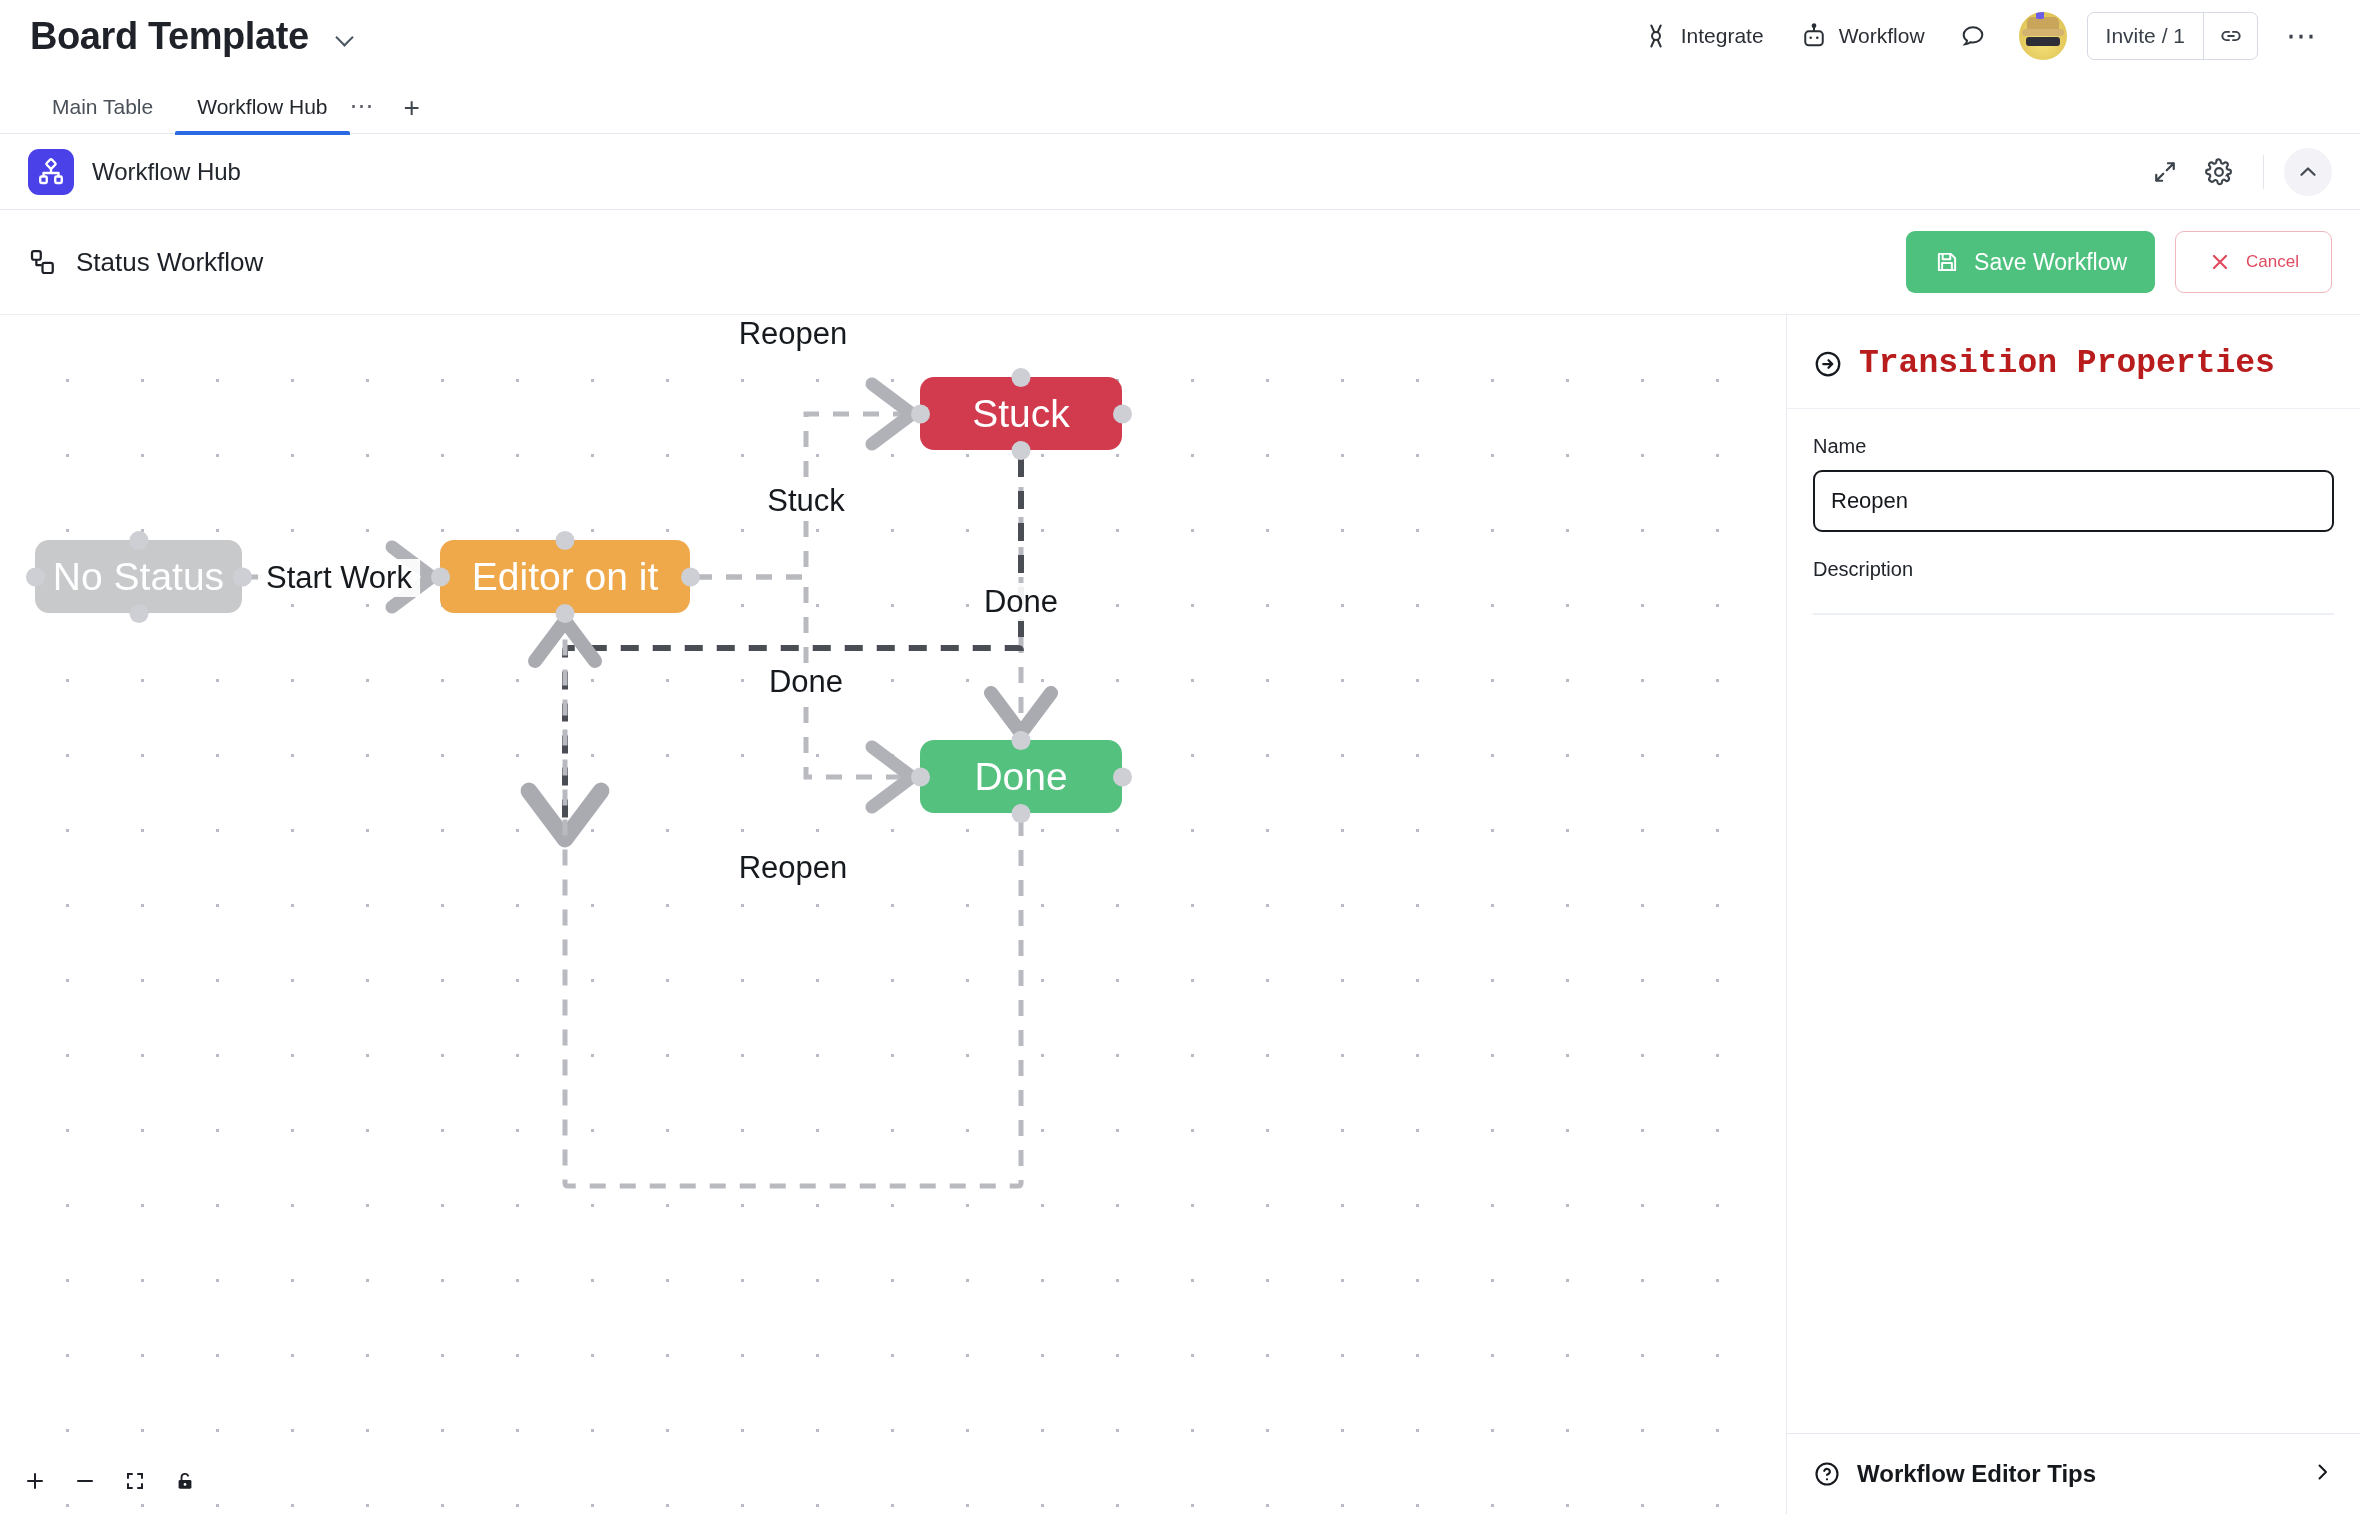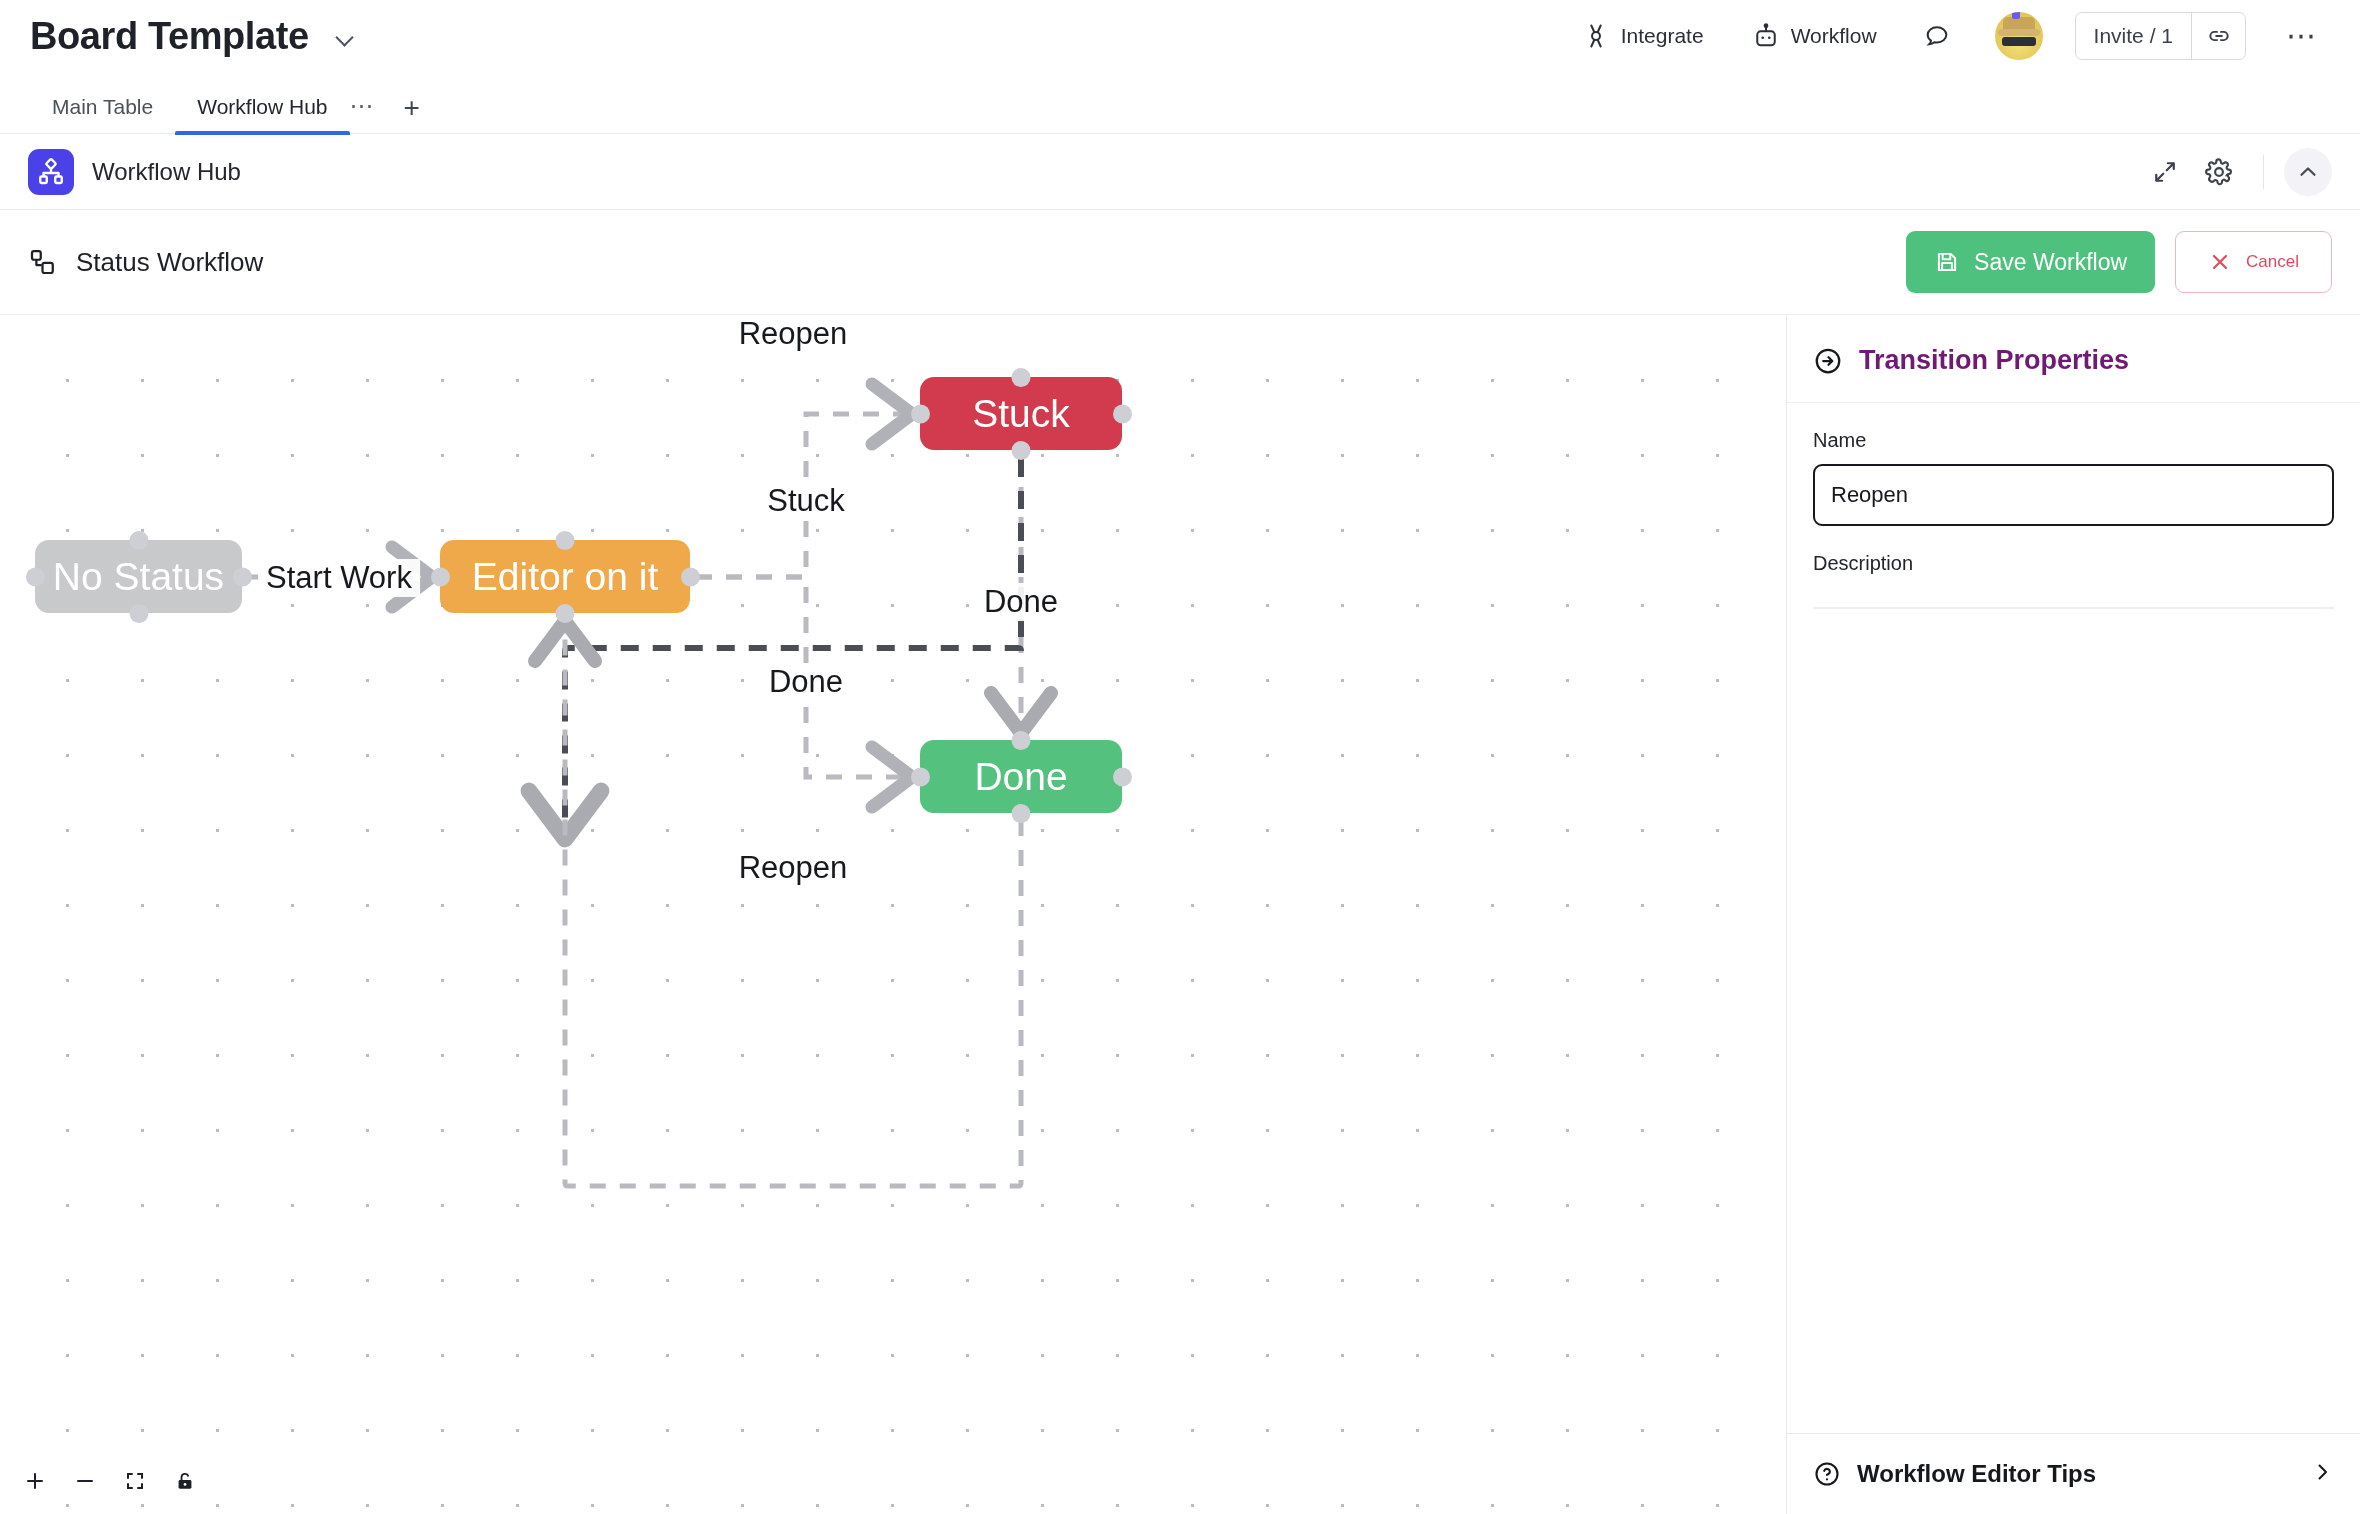--- a/index.html
+++ b/index.html
@@ -17,21 +17,21 @@
     display: flex; align-items: center; padding: 0 30px;
   }
   .board-title-wrap { display: flex; align-items: center; gap: 26px; }
   .board-title { font-size: 38px; font-weight: 700; color: #1f2329; letter-spacing: -0.4px; }
   .chev-down { width: 20px; height: 20px; position: relative; }
   .chev-down::before {
     content: ""; position: absolute; left: 3px; top: 5px;
     width: 11px; height: 11px; border-right: 2.5px solid #4b5563; border-bottom: 2.5px solid #4b5563;
     transform: rotate(45deg);
   }
-  .topbar-right { margin-left: auto; display: flex; align-items: center; gap: 16px; }
+  .topbar-right { margin-left: auto; display: flex; align-items: center; gap: 4px; }
   .tb-action {
     display: flex; align-items: center; gap: 11px;
     font-size: 21px; color: #2b2f36; padding: 8px 16px; border-radius: 6px; cursor: pointer;
   }
   .tb-icon { width: 28px; height: 28px; display: block; }
   .chat-icon-btn { padding: 8px 14px; cursor: pointer; }
   .avatar {
     width: 48px; height: 48px; border-radius: 50%; margin: 0 10px 0 14px;
     background: radial-gradient(circle at 50% 62%, #f5e37a 0%, #e8cf63 45%, #d9bc4e 100%);
     position: relative; overflow: hidden; flex: none;
@@ -180,21 +180,21 @@
 
   
   .panel {
     position: absolute; left: 1786px; top: 315px; width: 574px; height: 1199px;
     background: #fff; border-left: 1.5px solid #e6e9ef; display: flex; flex-direction: column;
   }
   .panel-head {
     display: flex; align-items: center; gap: 16px; padding: 30px 26px 26px 26px;
     border-bottom: 1.5px solid #eceff3;
   }
-  .panel-title { font-size: 27px; font-weight: 700; color: #701a75; }
+  .panel-title { font-size: 33px; font-weight: 700; color: #b91c1c; font-family: Liberation Mono, monospace; }
   .panel-body { padding: 26px; flex: 1; }
   .field-label { font-size: 20px; color: #22262c; margin-bottom: 12px; }
   .field-input {
     width: 100%; height: 62px; border: 2px solid #16191d; border-radius: 9px;
     padding: 0 16px; font-size: 22px; color: #15181d; outline: none;
     font-family: "Liberation Sans", sans-serif; background: #fff;
   }
   .field-gap { height: 26px; }
   .field-area {
     width: 100%; height: 100px; border: 1.5px solid #e1e4ea; border-radius: 9px;

